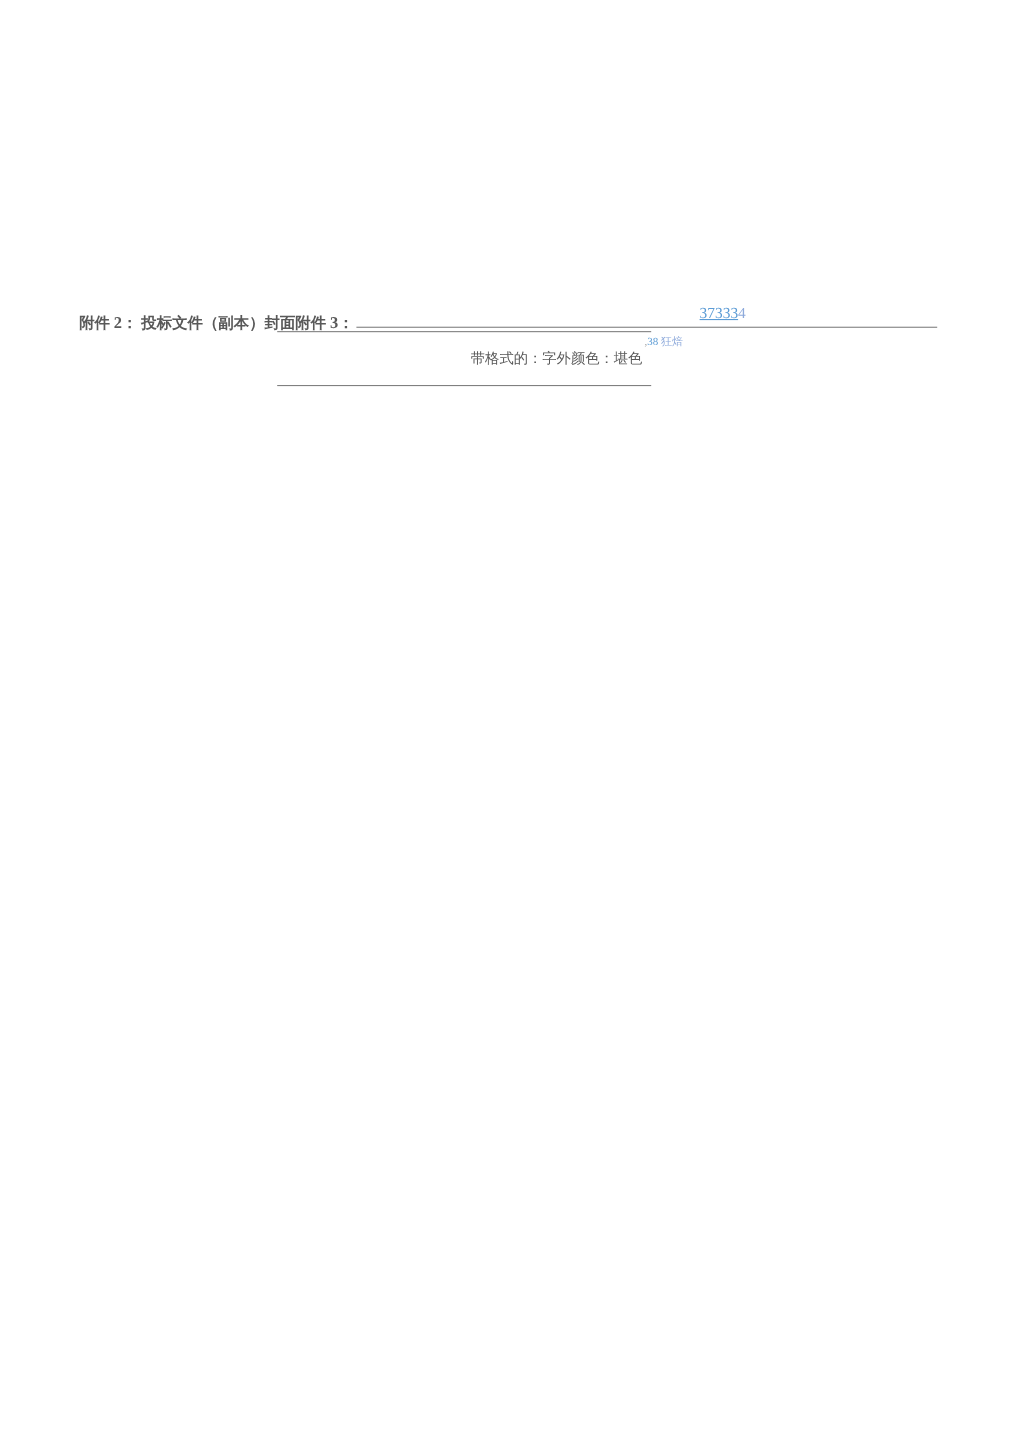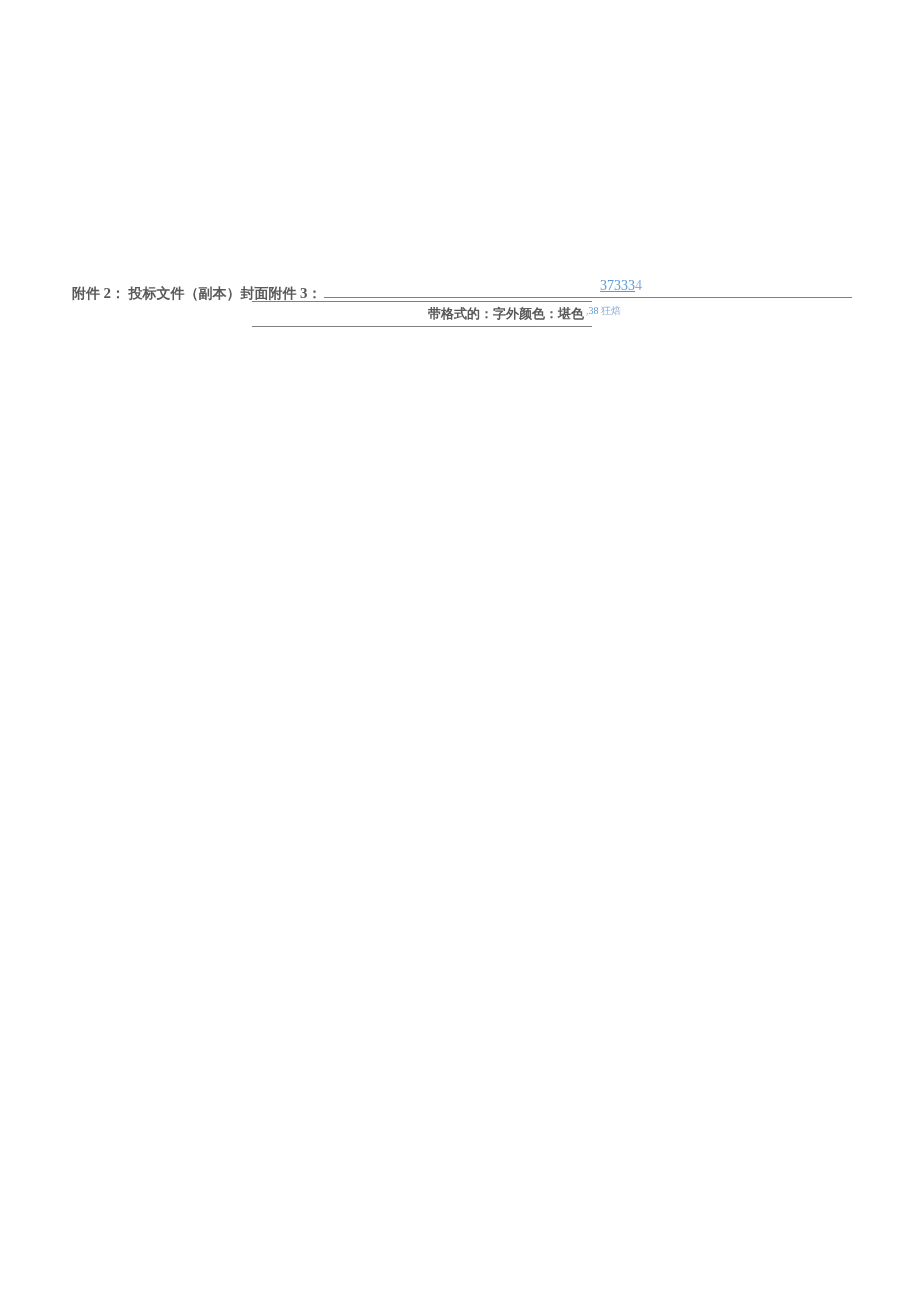--- a/index.html
+++ b/index.html
@@ -37,44 +37,43 @@
     }
     .underline-field {
       border-bottom: 1px solid #808080;
       flex: 1;
       margin-left: 2px;
       height: 18px;
       position: relative;
     }
     .right-nums {
       position: absolute;
-      left: 600px;
+      left: 636px;
       top: 278px;
       font-size: 14px;
       color: #5b9bd5;
     }
     .right-nums .underlined {
       text-decoration: underline;
       text-decoration-color: #5b9bd5;
     }
     .right-nums .last-digit {
       color: #8eaadb;
     }
     .format-box {
       position: absolute;
       left: 252px;
       top: 301px;
       width: 340px;
       border-top: 1px solid #808080;
       border-bottom: 1px solid #808080;
-      padding: 3px 8px;
+      padding: 15px 8px;
       font-size: 13px;
       color: #595959;
       text-align: right;
-      font-weight: bold;
     }
     .right-annotation {
       position: absolute;
       left: 586px;
       top: 304px;
       font-size: 10px;
       color: #5b9bd5;
     }
     .right-annotation .comma {
       color: #a6a6a6;

